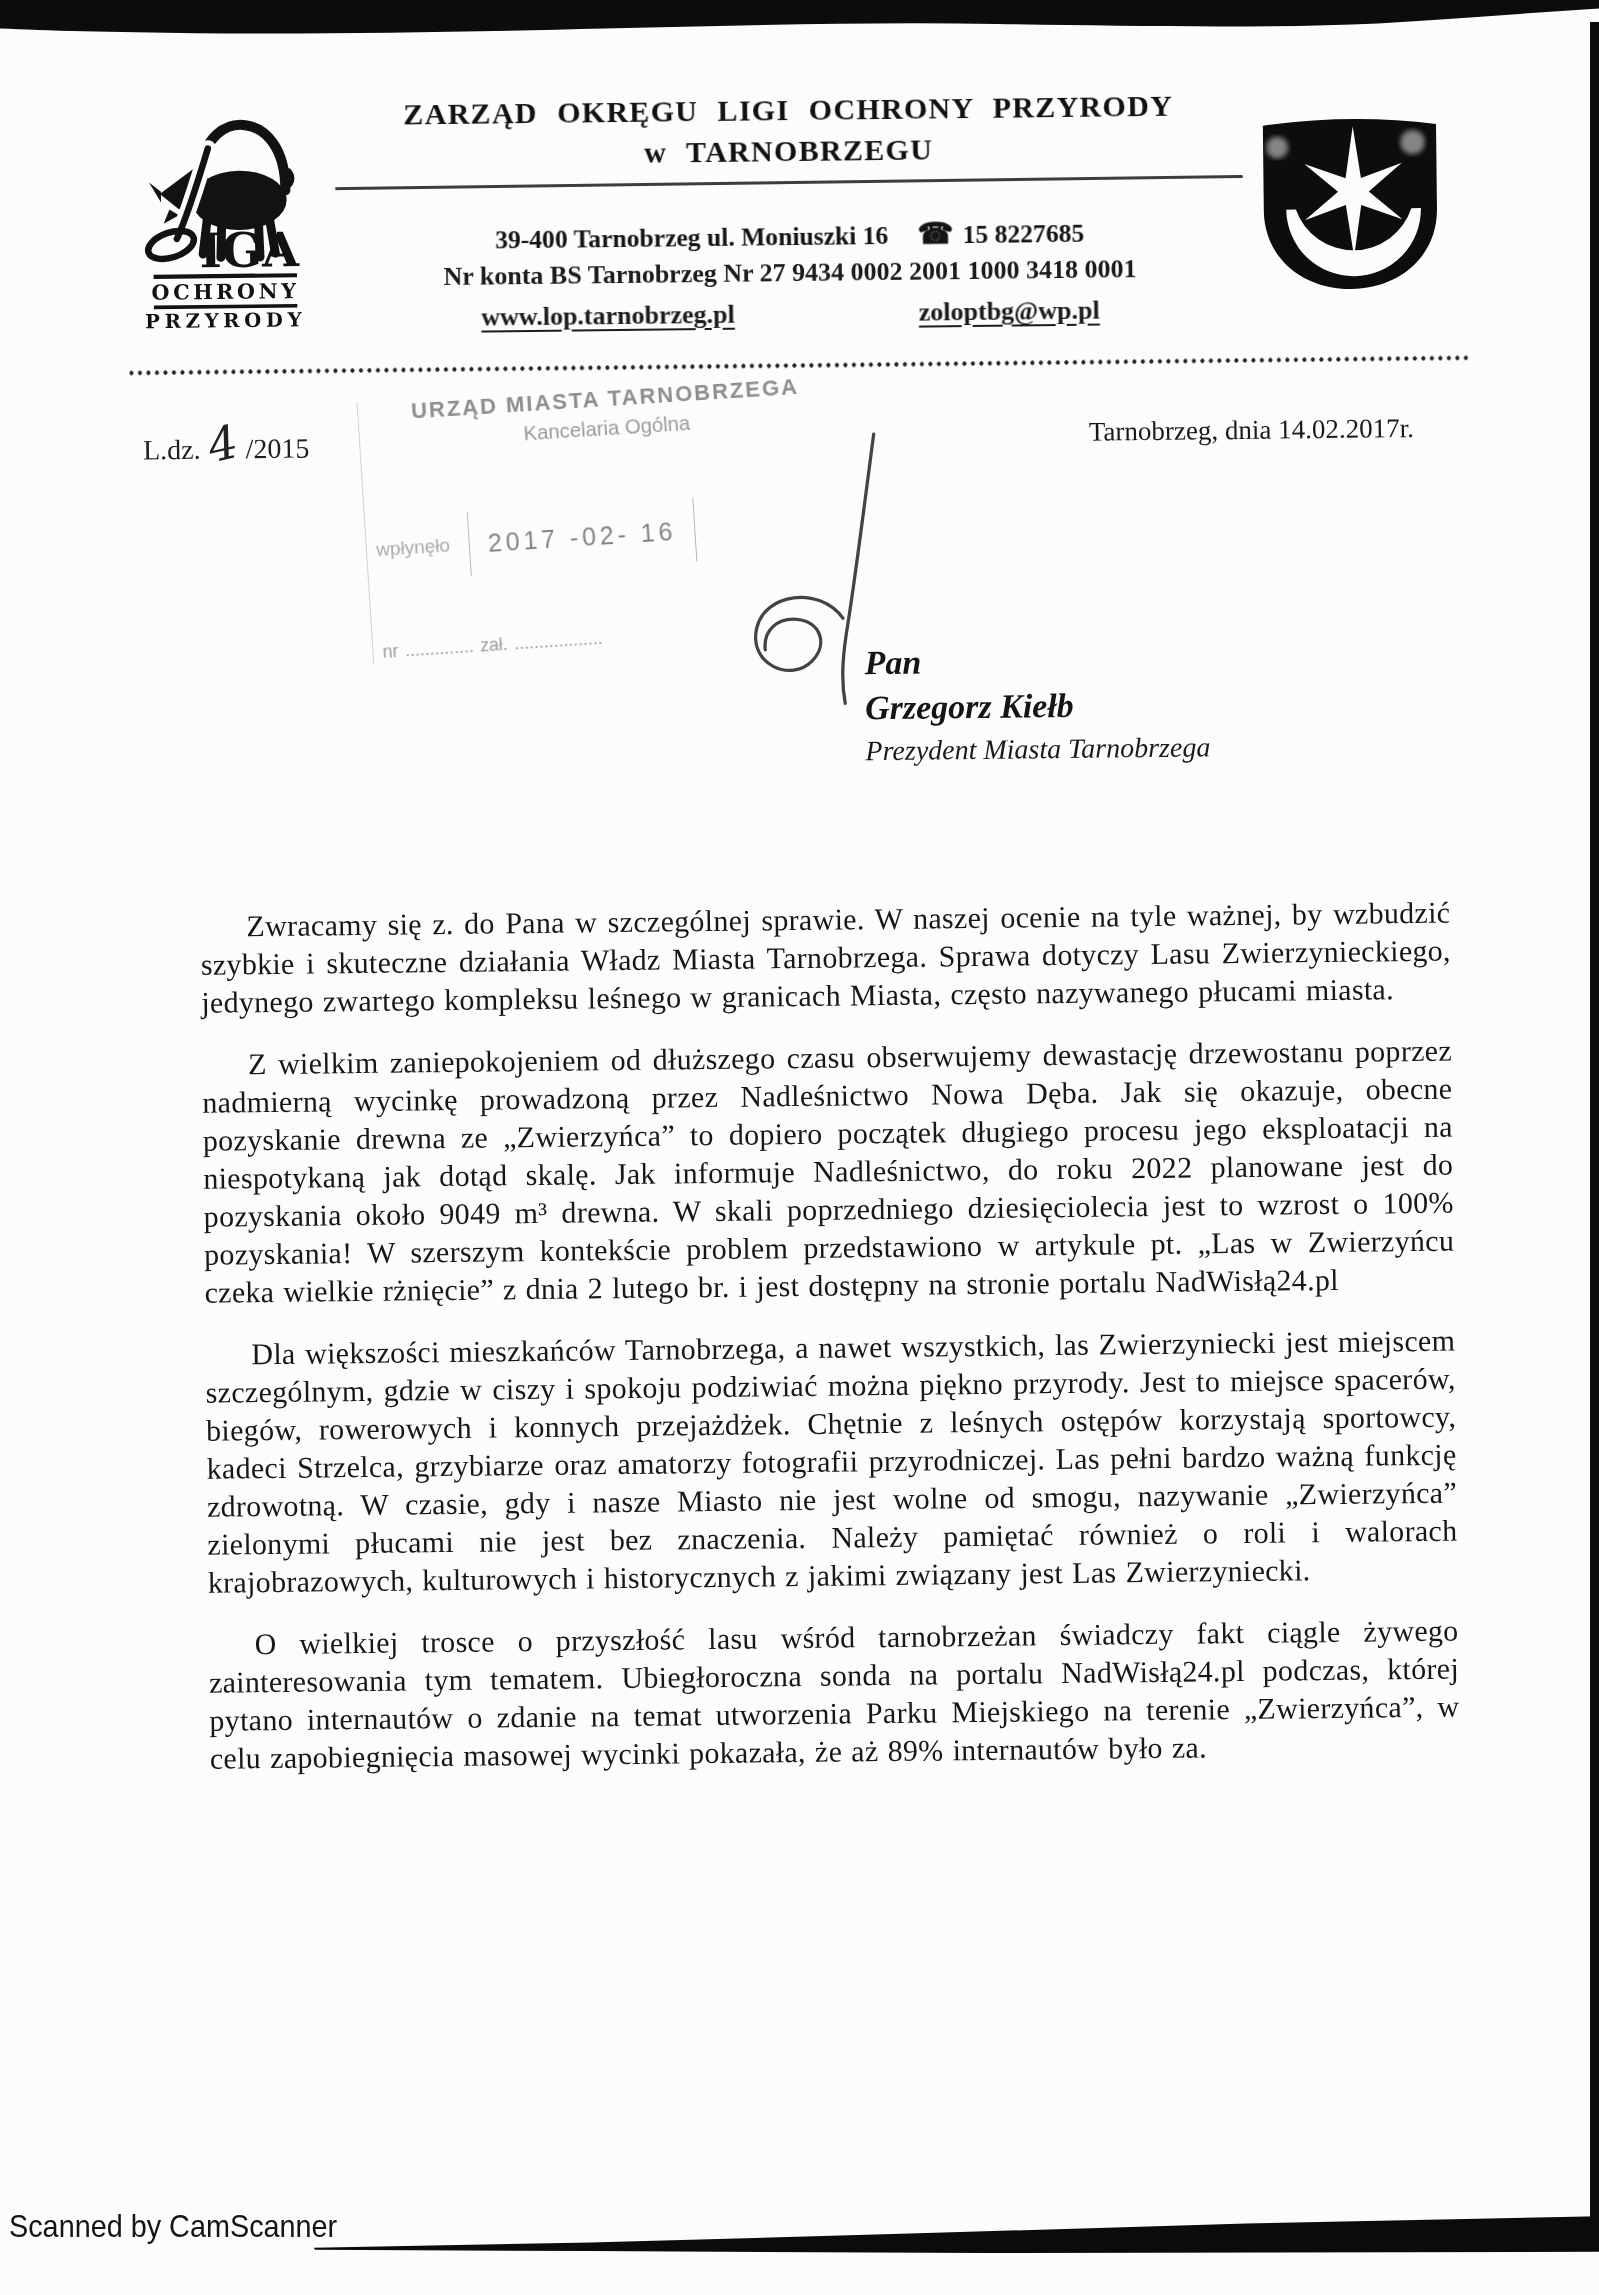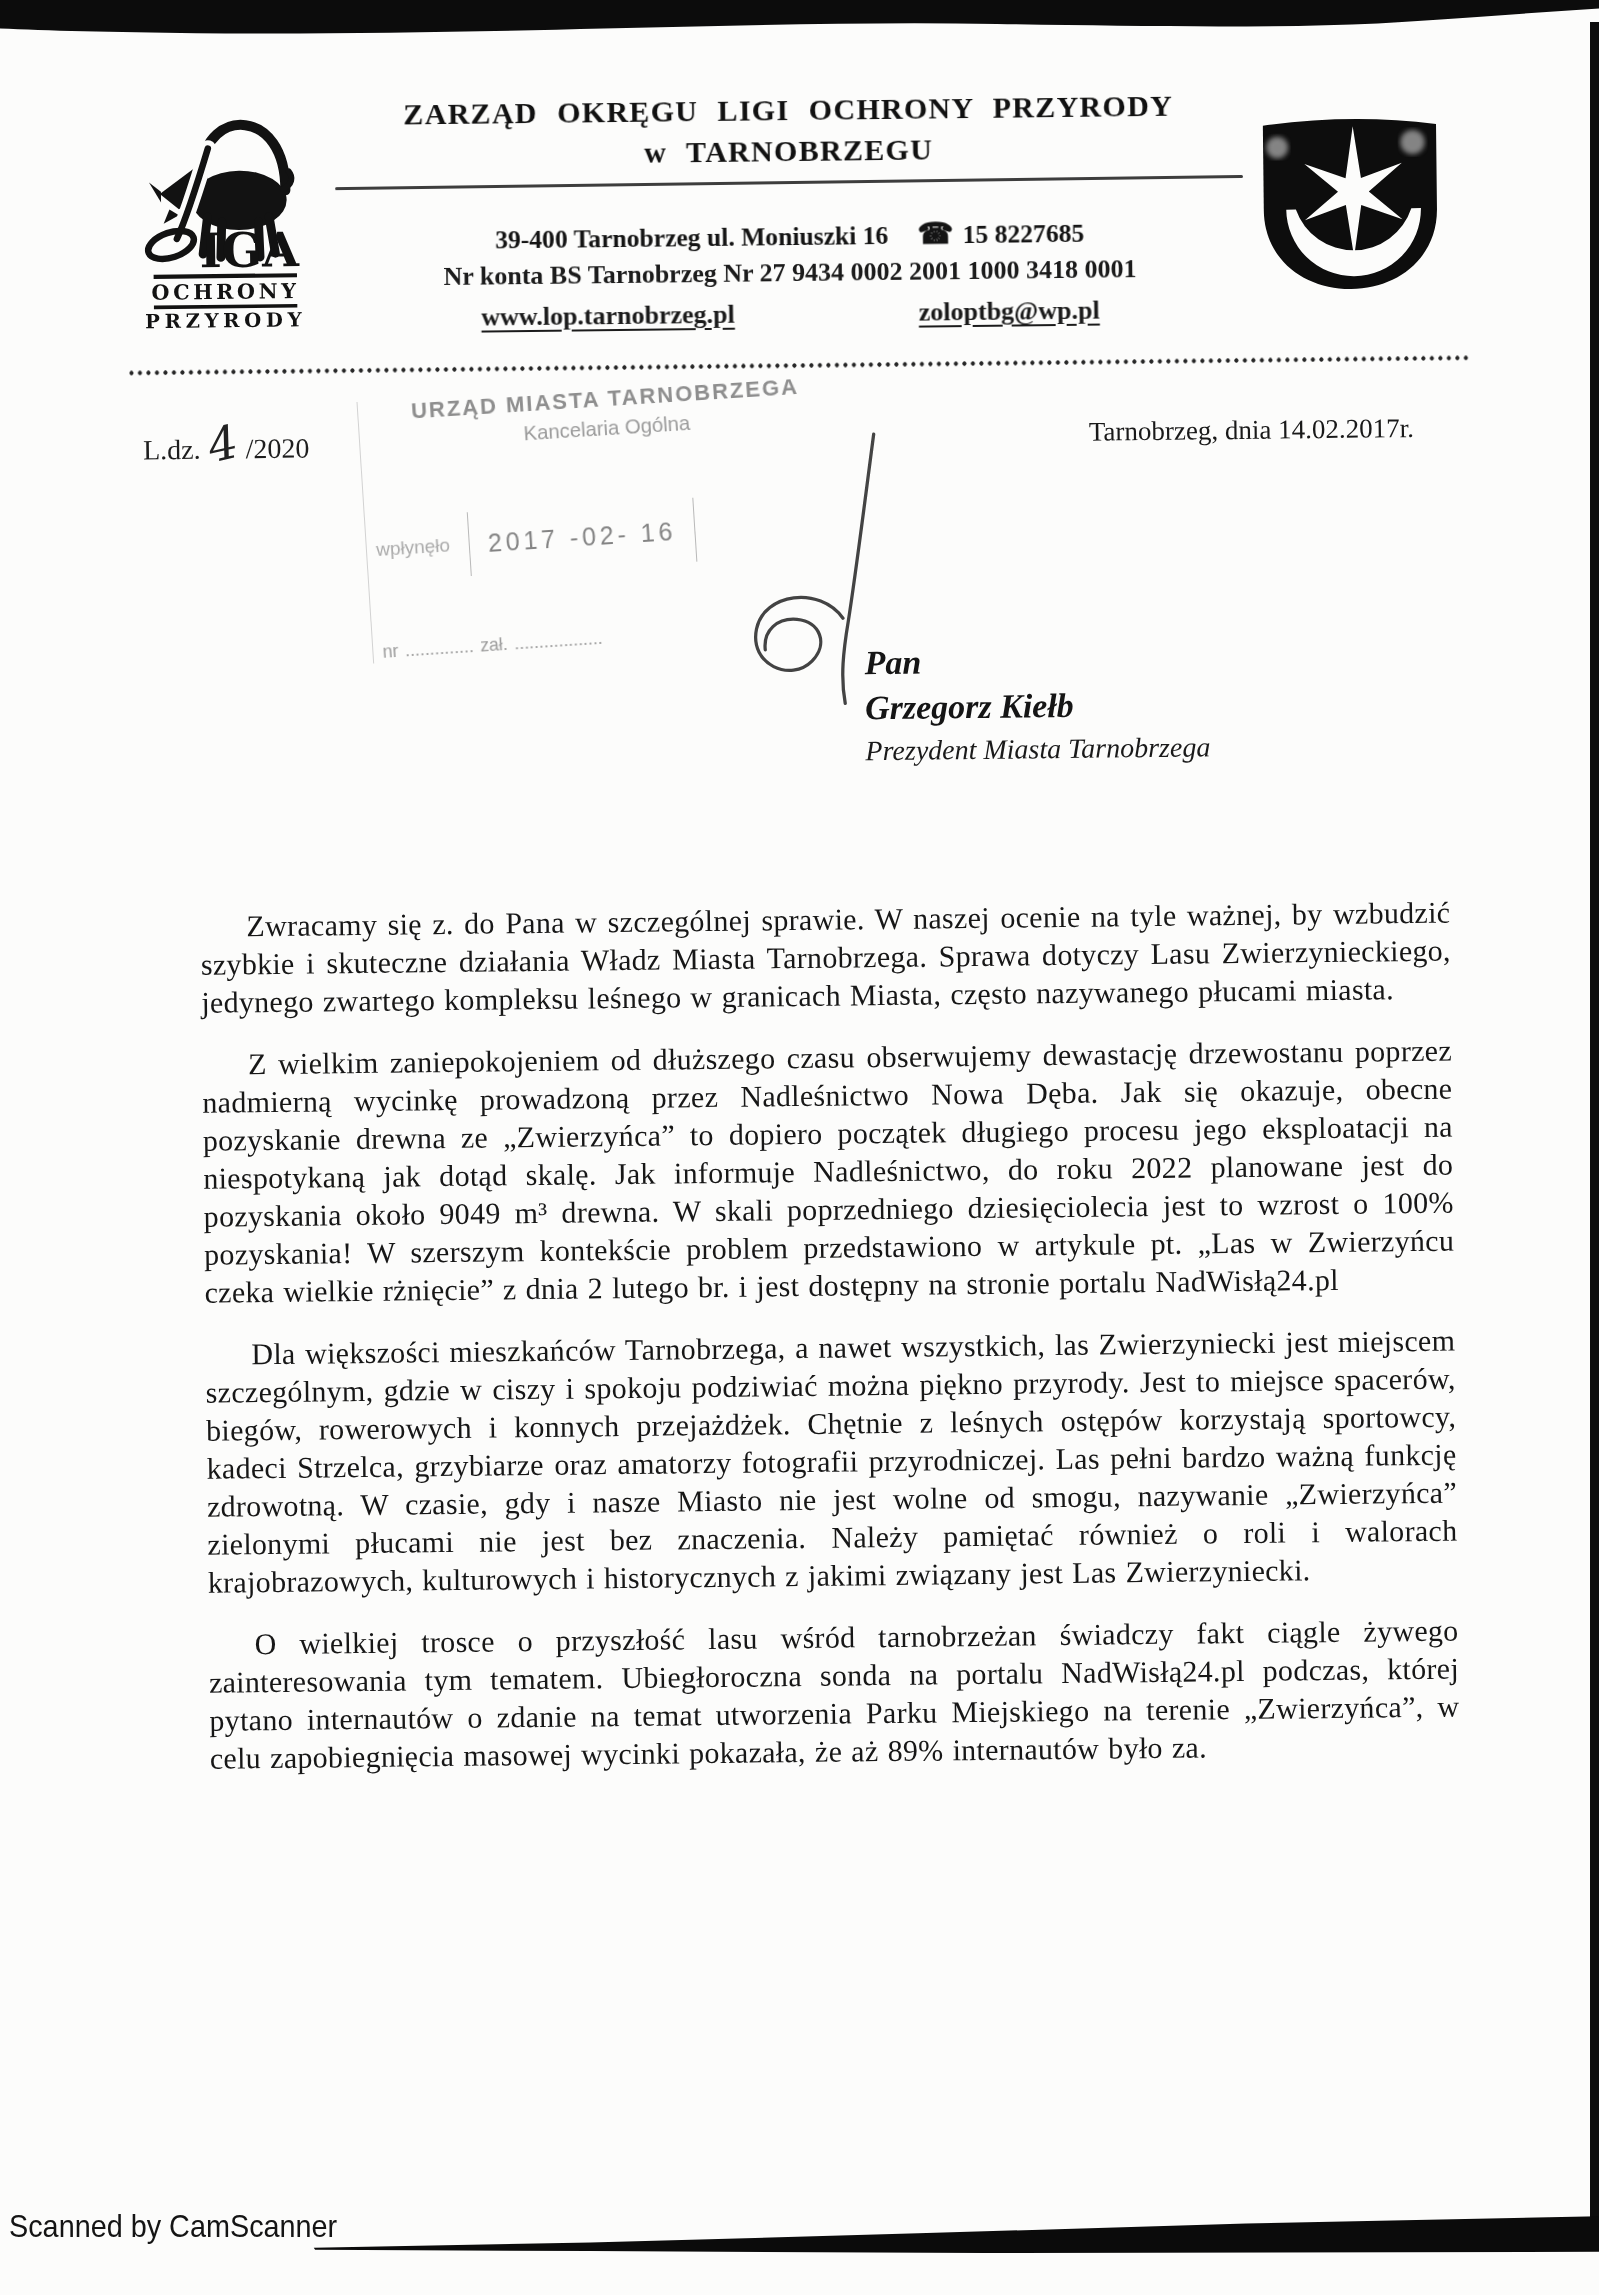--- a/index.html
+++ b/index.html
@@ -120,21 +120,21 @@
       <path fill="#fcfcfb" d="M45,145 A105,105 0 0,0 255,145 L240,145 A95,95 0 0,1 60,145 Z"></path>
       <circle cx="32" cy="48" r="17" fill="#9a9a9a" opacity=".85" filter="url(#spk)"></circle>
       <circle cx="243" cy="42" r="19" fill="#9a9a9a" opacity=".85" filter="url(#spk)"></circle>
     </svg>
 
     <div class="dotted"></div>
 
     <div class="refrow">
       <span>L.dz.</span>
       <span class="hand">4</span>
-      <span>/2020</span>
+      <span>/2015</span>
     </div>
 
     <div class="stamp">
       <div class="st1">URZĄD MIASTA TARNOBRZEGA</div>
       <div class="st2">Kancelaria Ogólna</div>
       <div class="strow">
         <span class="stw">wpłynęło</span>
         <span class="stsep"></span>
         <span class="stdate">2017 -02- 16</span>
         <span class="stsep"></span>

